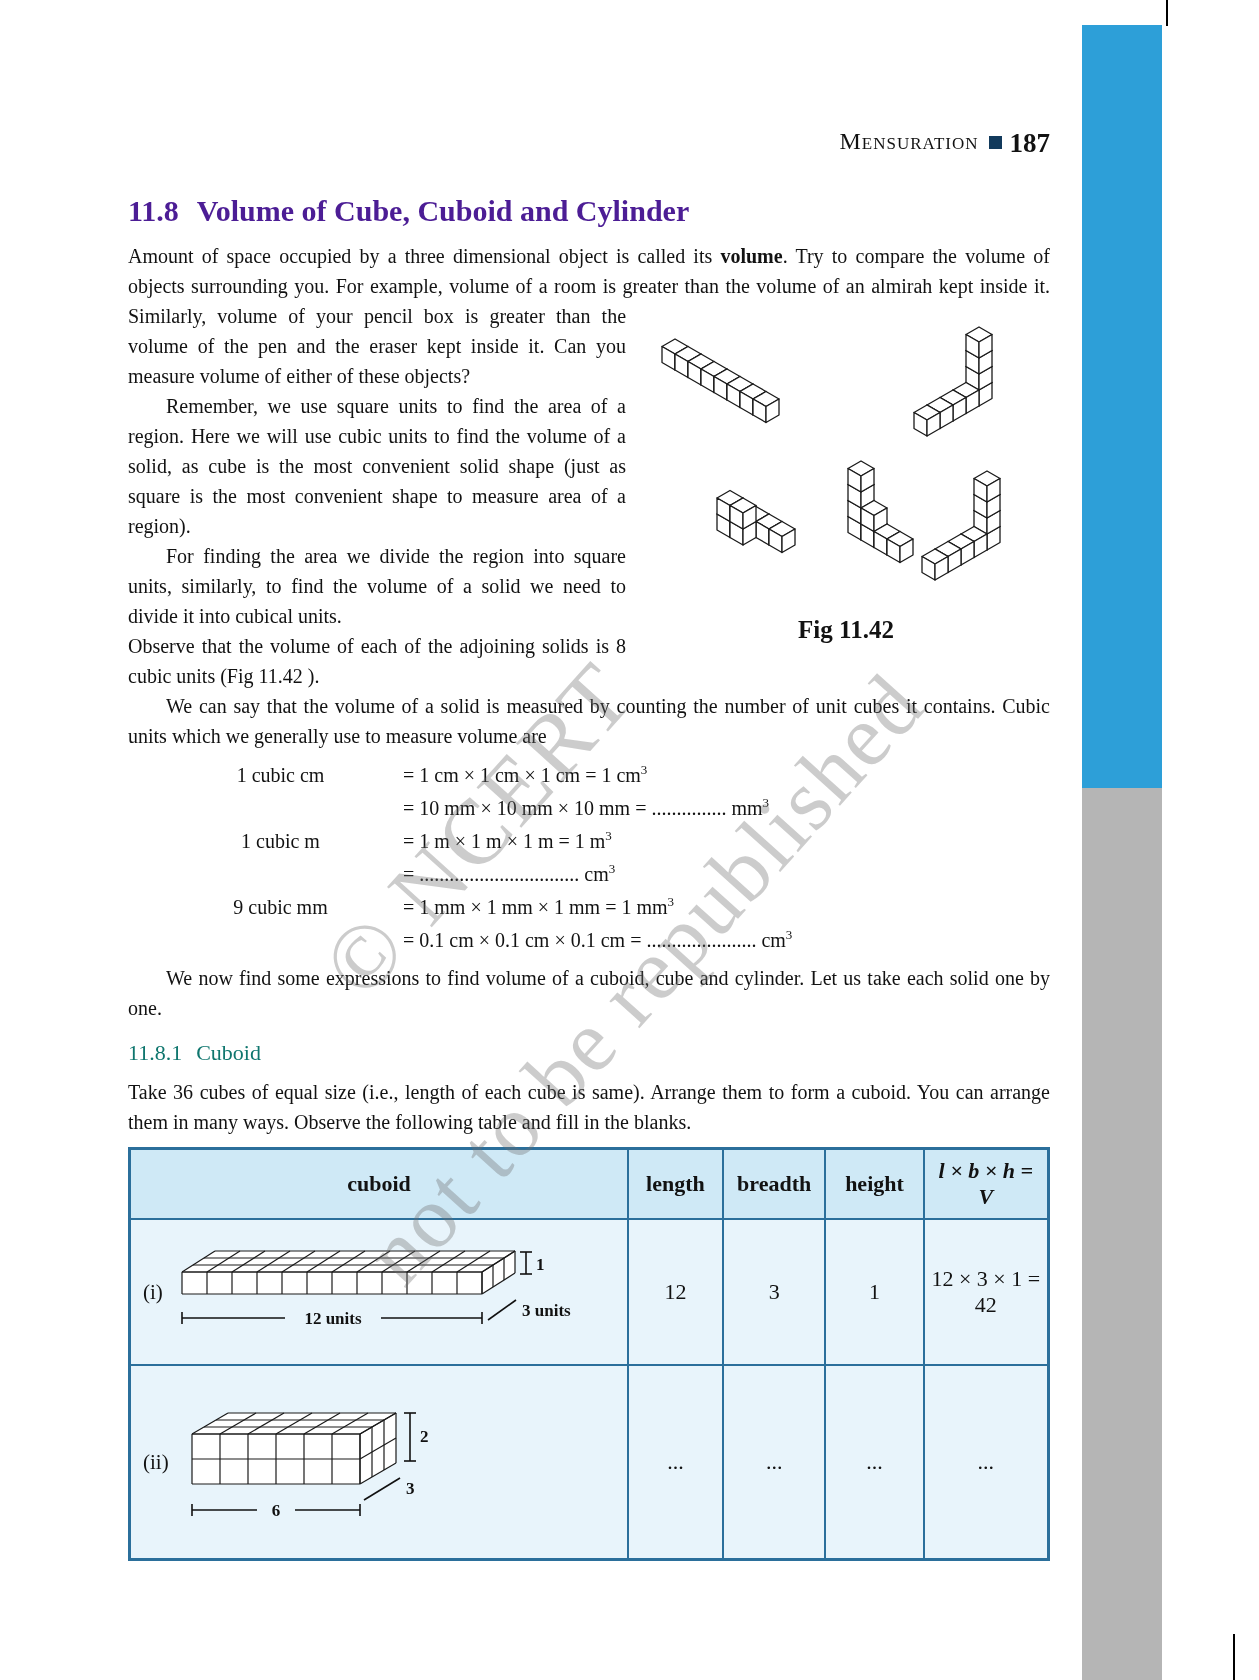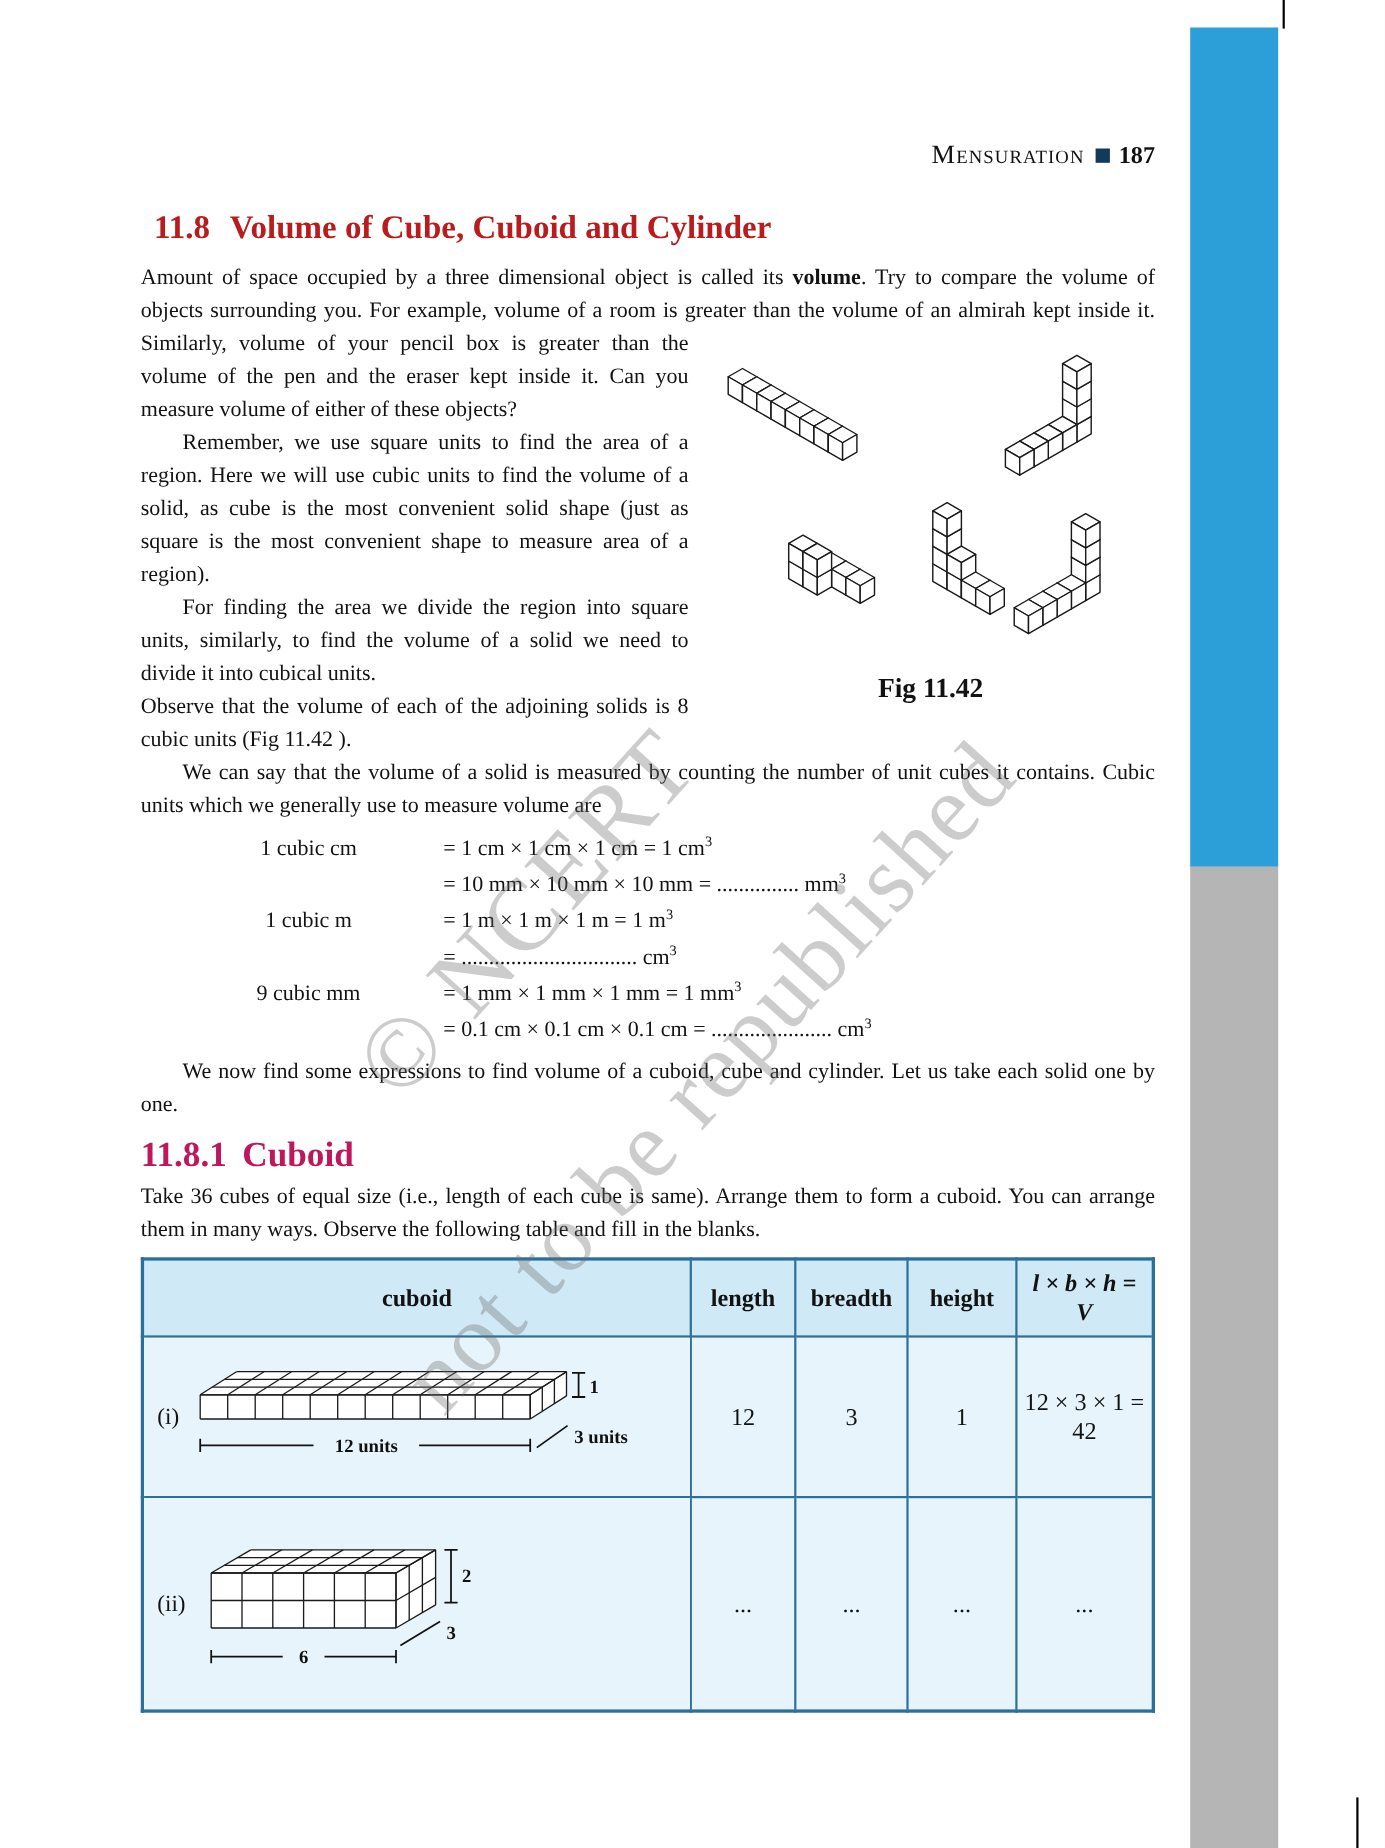--- a/index.html
+++ b/index.html
@@ -12,25 +12,25 @@
   .bar-blue { position:absolute; left:1082px; top:25px;  width:80px; height:763px; background:#2d9fd8; }
   .bar-gray { position:absolute; left:1082px; top:788px; width:80px; height:892px; background:#b5b5b5; }
   .mark-top    { position:absolute; left:1166px; top:0;      width:2px; height:26px; background:#000; }
   .mark-bottom { position:absolute; left:1233px; top:1634px; width:2px; height:46px; background:#000; }
 
   .content { position:absolute; left:128px; top:128px; width:922px; z-index:2; }
 
   .running-head { text-align:right; font-size:20px; margin-bottom:34px; white-space:nowrap; }
   .chapter { font-variant:small-caps; letter-spacing:1px; font-size:24px; }
   .sq { display:inline-block; width:13px; height:13px; background:#123a5c; margin:0 8px 0 10px; }
-  .pageno { font-weight:bold; font-size:22px; vertical-align:top; }
-
-  h1.sec { color:#b91c1c; font-size:30px; line-height:36px; margin:0 0 12px 12px; font-weight:bold; }
+  .pageno { font-weight:bold; font-size:27px; vertical-align:top; }
+
+  h1.sec { color:#4c1d95; font-size:30px; line-height:36px; margin:0 0 12px 0; font-weight:bold; }
   h1.sec .num { margin-right:18px; }
-  h2.subsec { color:#be185d; font-size:32px; line-height:32px; margin:14px 0 8px 0; font-weight:bold; }
+  h2.subsec { color:#0f766e; font-size:22px; line-height:32px; margin:14px 0 8px 0; font-weight:normal; }
   h2.subsec .num { margin-right:14px; }
 
   p.para { margin:0; font-size:20px; line-height:30px; text-align:justify; }
   p.indent { text-indent:38px; }
 
   .figwrap { float:right; width:408px; margin:2px 0 6px 16px; text-align:center; text-indent:0; }
   .figcap { display:block; font-weight:bold; font-size:25px; margin-top:2px; }
 
   .equations { margin:8px 0 6px 40px; }
   .eqrow { display:flex; font-size:20px; line-height:33px; }

